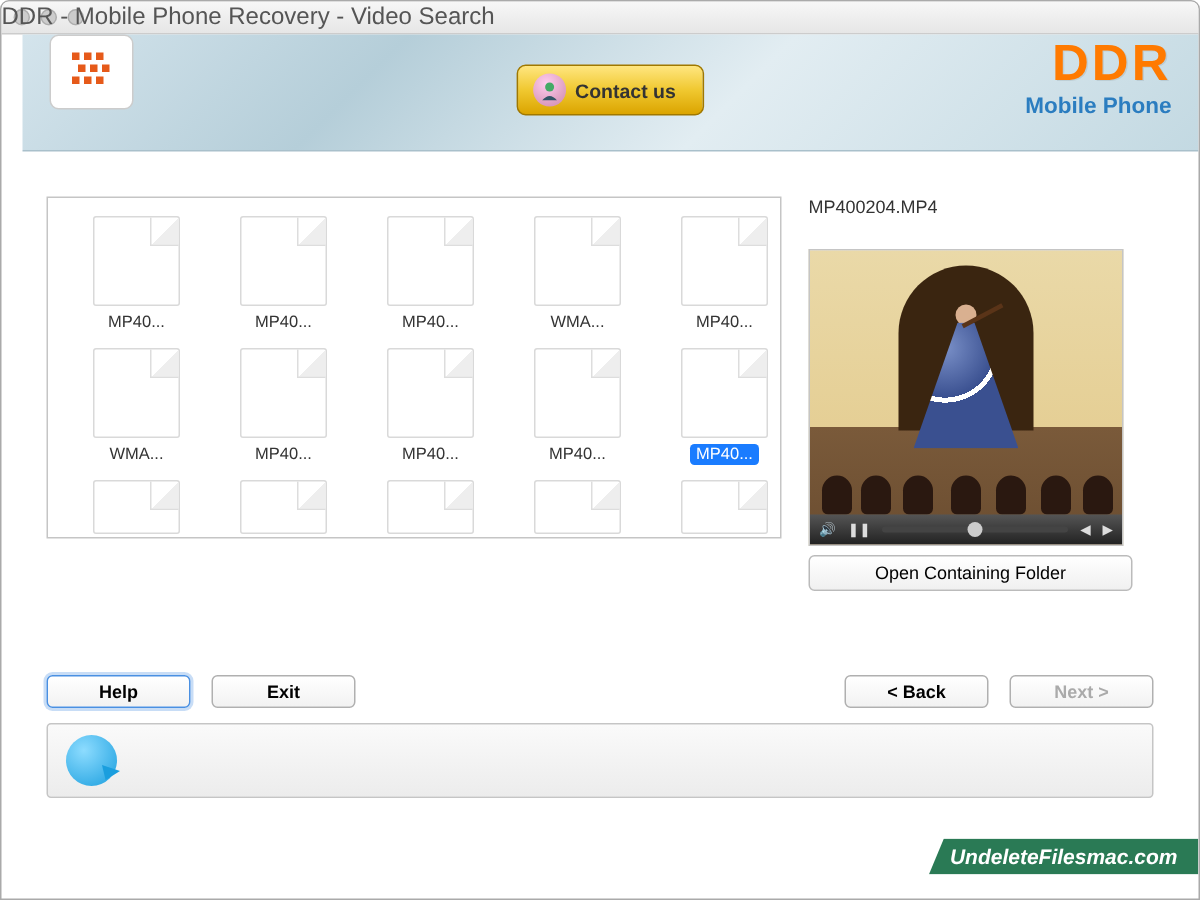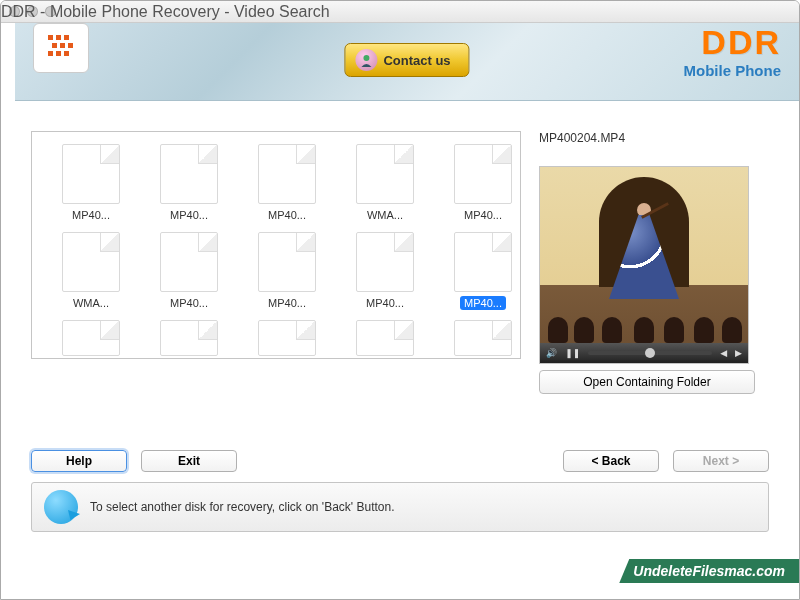--- a/index.html
+++ b/index.html
@@ -199,20 +199,19 @@
     <div class="bottom-btns">
       <button class="btn active">Help</button>
       <button class="btn">Exit</button>
       <div class="spacer"></div>
       <button class="btn">&lt; Back</button>
       <button class="btn" disabled="">Next &gt;</button>
     </div>
 
     <div class="info-bar">
       <div class="info-icon"></div>
-      <span>To select another disk for recovery, click on 'Back' Button.</span>
     </div>
 
   </div>
 
   <div class="watermark">UndeleteFilesmac.com</div>
 
 </div>
 
 </body></html>

